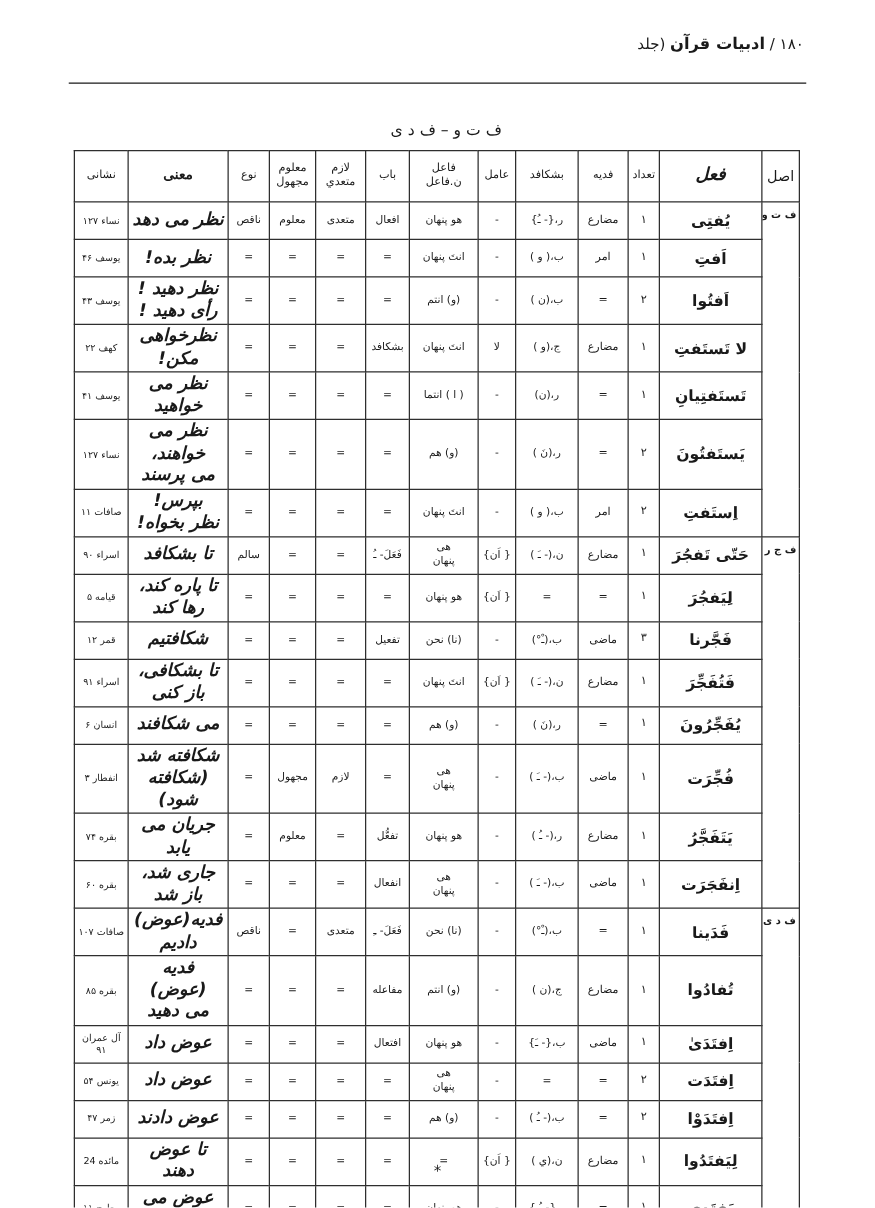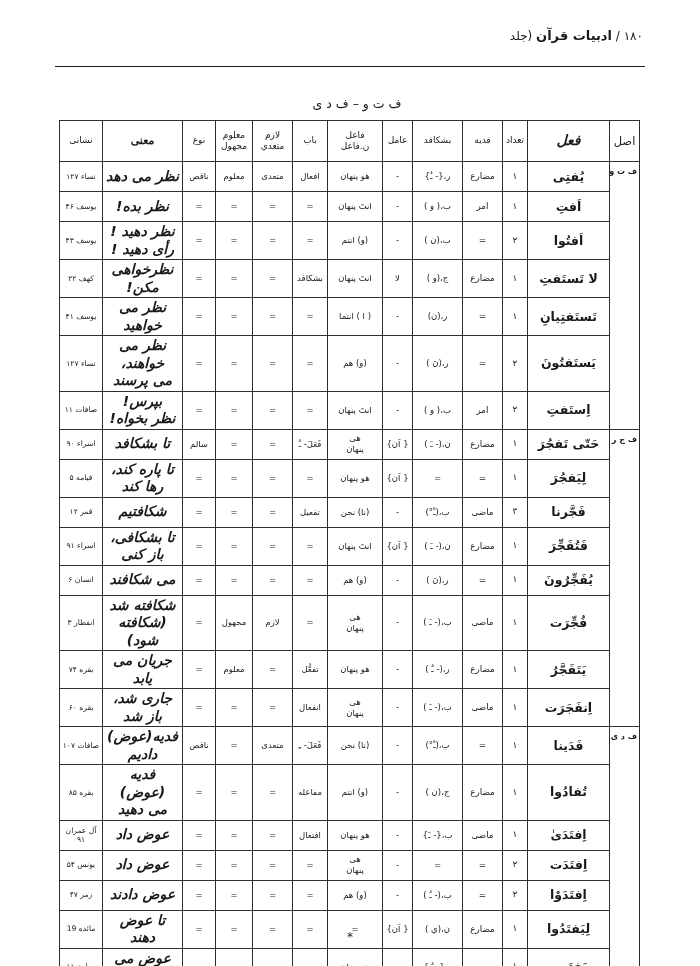--- a/index.html
+++ b/index.html
@@ -397,21 +397,21 @@
           <td class="c-count">۱</td>
           <td class="c-tense">مضارع</td>
           <td>ن،(ي )</td>
           <td>{ اَن}</td>
           <td>=</td>
           <td>=</td>
           <td>=</td>
           <td>=</td>
           <td>=</td>
           <td class="c-meaning">تا عوض دهند</td>
-          <td class="c-ref">مائده 19</td>
+          <td class="c-ref">مائده 24</td>
         </tr>
         <tr>
           <td class="c-verb">يَفتَدِي</td>
           <td class="c-count">۱</td>
           <td class="c-tense">=</td>
           <td>ر،{- ـُ }</td>
           <td>-</td>
           <td>هو پنهان</td>
           <td>=</td>
           <td>=</td>

